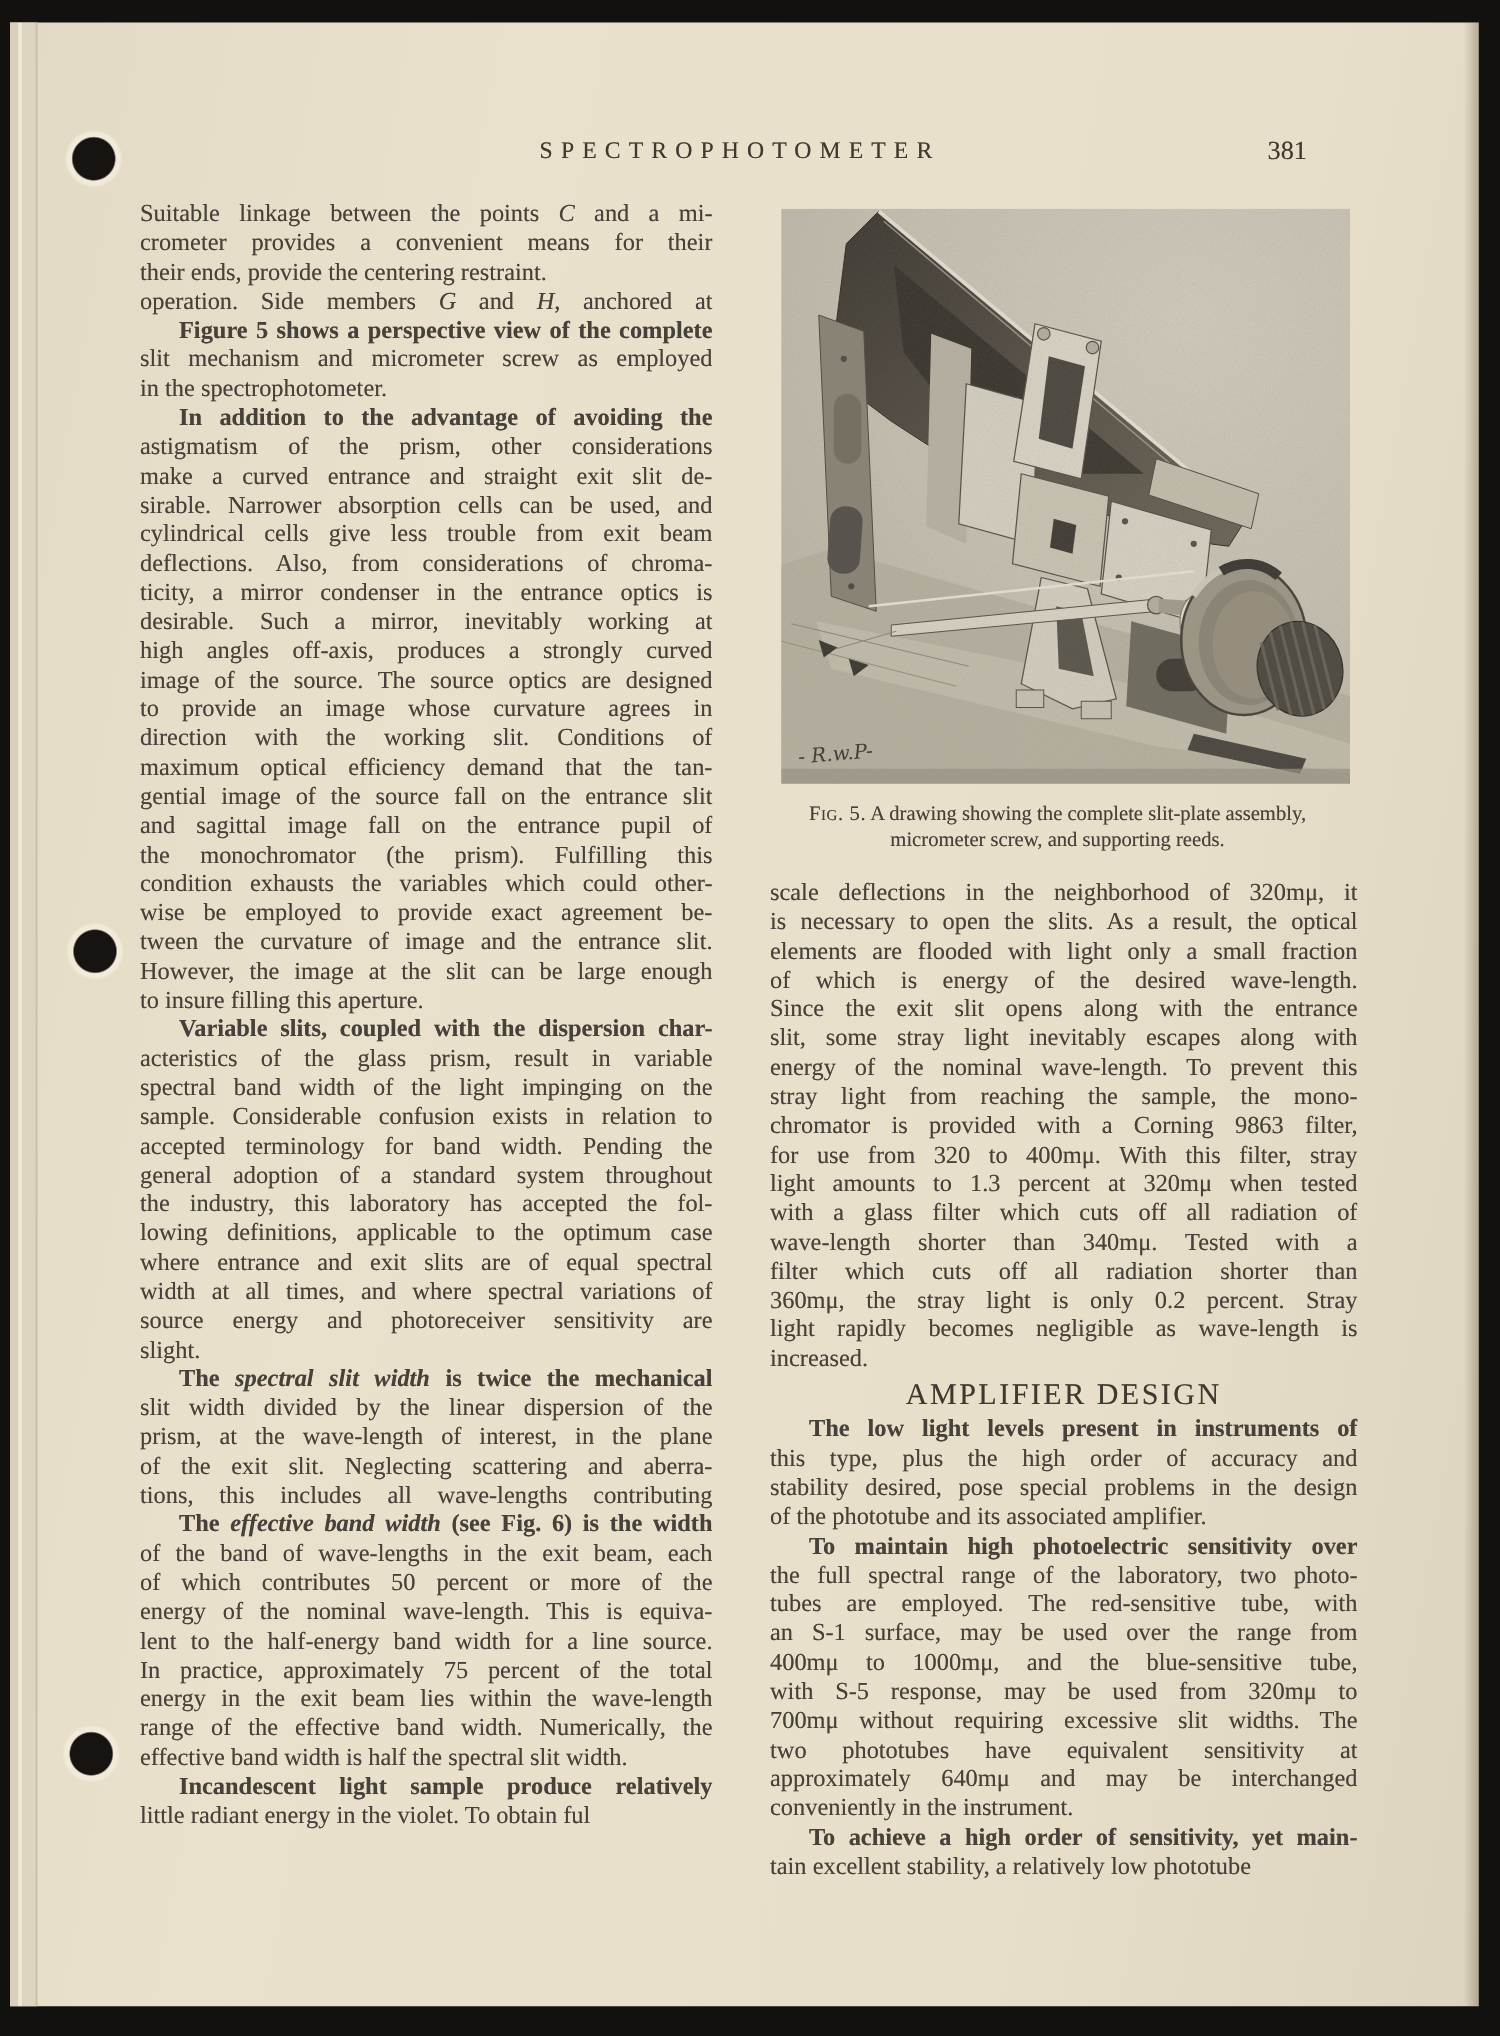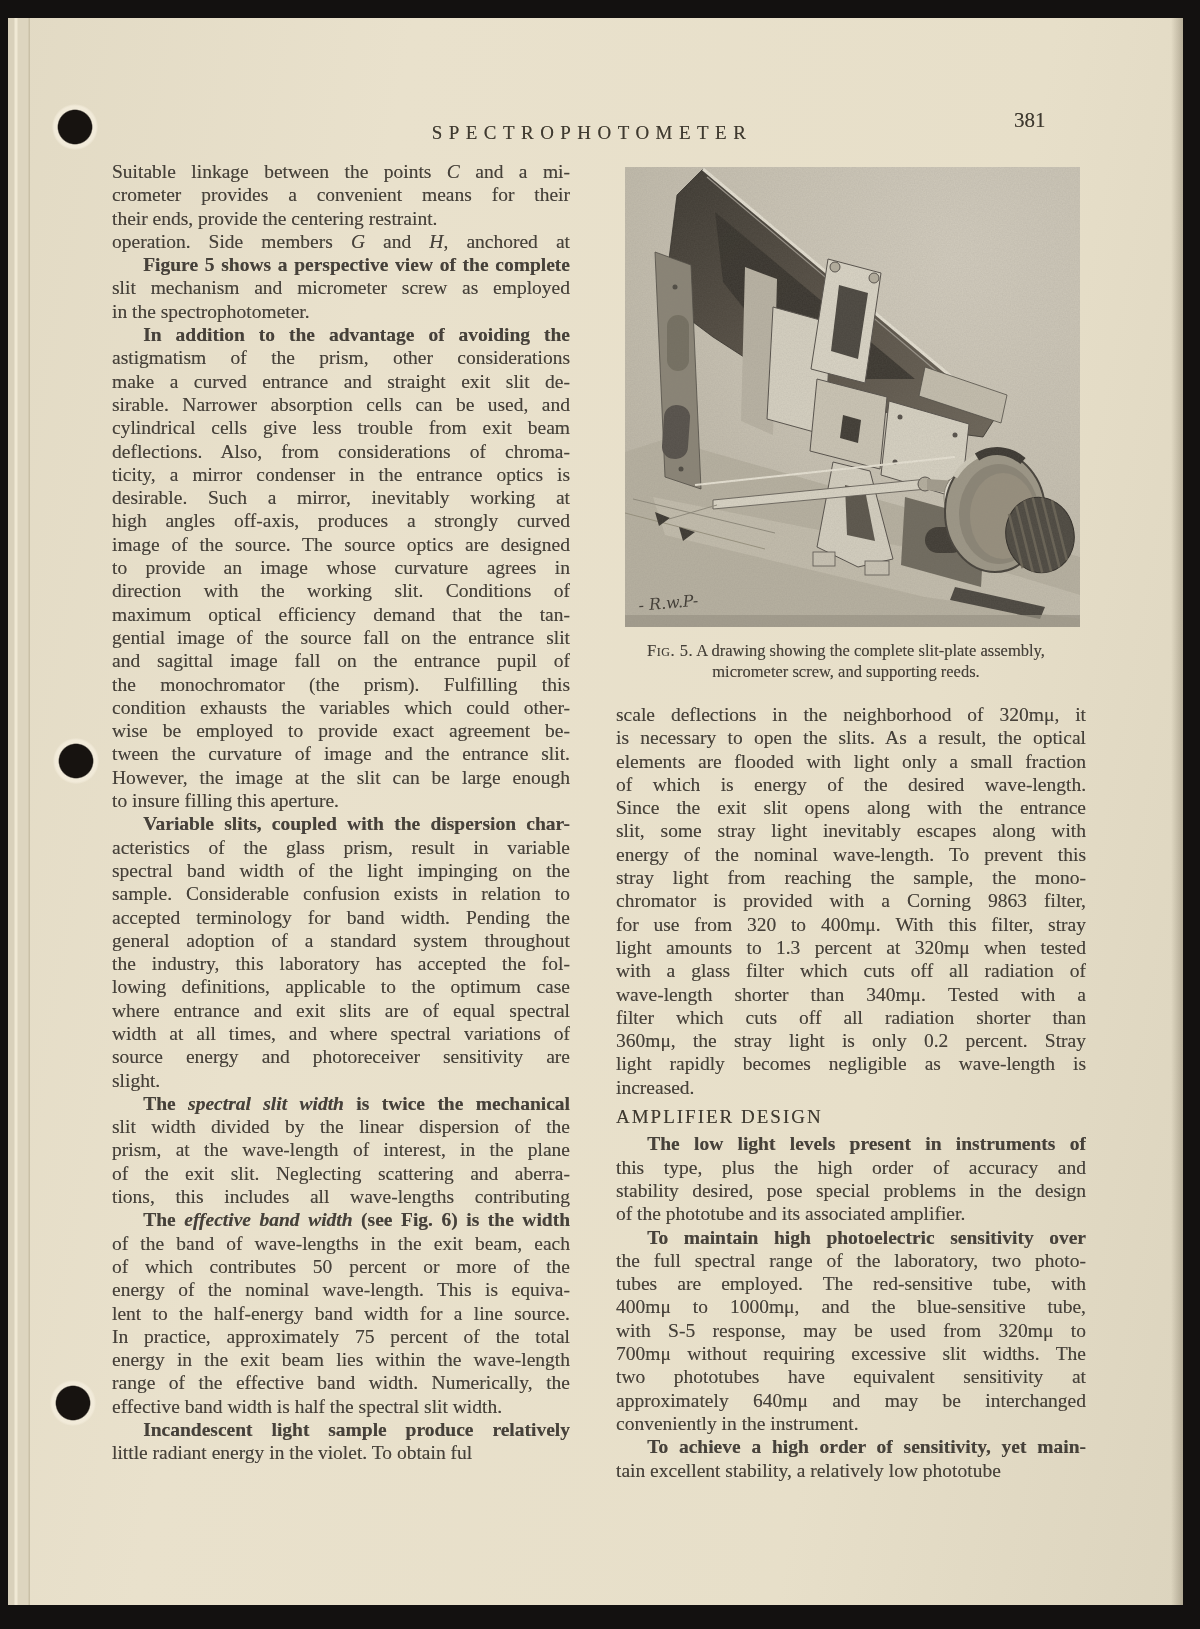--- a/index.html
+++ b/index.html
@@ -25,38 +25,37 @@
     background:radial-gradient(circle at 50% 50%,#171310 0 51%,rgba(242,235,218,0.95) 55% 64%,rgba(242,235,218,0) 72%);
   }
   .hole.h1{left:44px;top:86px;}
   .hole.h2{left:45px;top:720px;}
   .hole.h3{left:42px;top:1362px;}
 
   .header-title{
     position:absolute;left:94px;top:92px;width:980px;text-align:center;
     font-size:19px;letter-spacing:0.34em;color:#3f3a30;
     text-shadow:0 0 0.5px rgba(63,58,48,0.55);
-    margin-top:12px;
   }
   .page-number{
     position:absolute;left:1006px;top:90px;font-size:21px;color:#3f3a30;
     text-shadow:0 0 0.5px rgba(63,58,48,0.55);
   }
 
   .col{position:absolute;color:#46413a;text-shadow:0 0 0.5px rgba(70,64,55,0.5);}
   .col-left{left:104px;top:142px;width:458px;}
   .col-right{left:608px;top:685px;width:470px;}
   .line{
     font-size:19.5px;line-height:23.3px;height:23.3px;overflow:hidden;
     text-align:justify;text-align-last:justify;
   }
   .line.last{text-align-last:left;}
   .line.indent{text-indent:1.6em;font-weight:bold;}
   .subheading{
-    text-align:left;font-size:19px;line-height:23.3px;height:23.3px;
+    text-align:center;font-size:24px;line-height:23.3px;height:23.3px;
     letter-spacing:2px;margin:6px 0 4px 0;color:#3f3a30;
   }
 
   .figure{position:absolute;left:617px;top:149px;width:455px;height:460px;}
   .figure svg{display:block;}
   .caption{
     position:absolute;left:592px;top:622px;width:492px;text-align:center;
     font-size:16.5px;line-height:21px;color:#46413a;
     text-shadow:0 0 0.5px rgba(70,64,55,0.5);
   }
@@ -268,20 +267,21 @@
       <div>
         <div class="line indent">The low light levels present in instruments of</div>
         <div class="line">this type, plus the high order of accuracy and</div>
         <div class="line">stability desired, pose special problems in the design</div>
         <div class="line last">of the phototube and its associated amplifier.</div>
       </div>
       <div>
         <div class="line indent">To maintain high photoelectric sensitivity over</div>
         <div class="line">the full spectral range of the laboratory, two photo-</div>
         <div class="line">tubes are employed. The red-sensitive tube, with</div>
+        <div class="line">an S-1 surface, may be used over the range from</div>
         <div class="line">400mμ to 1000mμ, and the blue-sensitive tube,</div>
         <div class="line">with S-5 response, may be used from 320mμ to</div>
         <div class="line">700mμ without requiring excessive slit widths. The</div>
         <div class="line">two phototubes have equivalent sensitivity at</div>
         <div class="line">approximately 640mμ and may be interchanged</div>
         <div class="line last">conveniently in the instrument.</div>
       </div>
       <div>
         <div class="line indent">To achieve a high order of sensitivity, yet main-</div>
         <div class="line last">tain excellent stability, a relatively low phototube</div>

